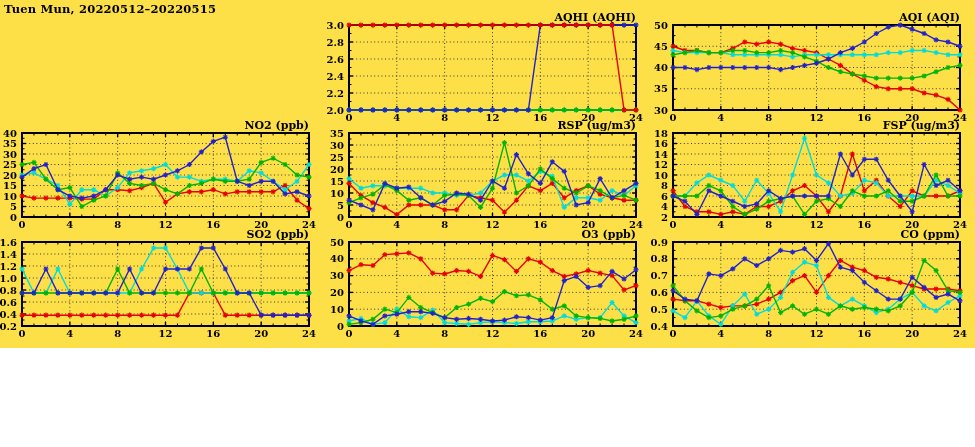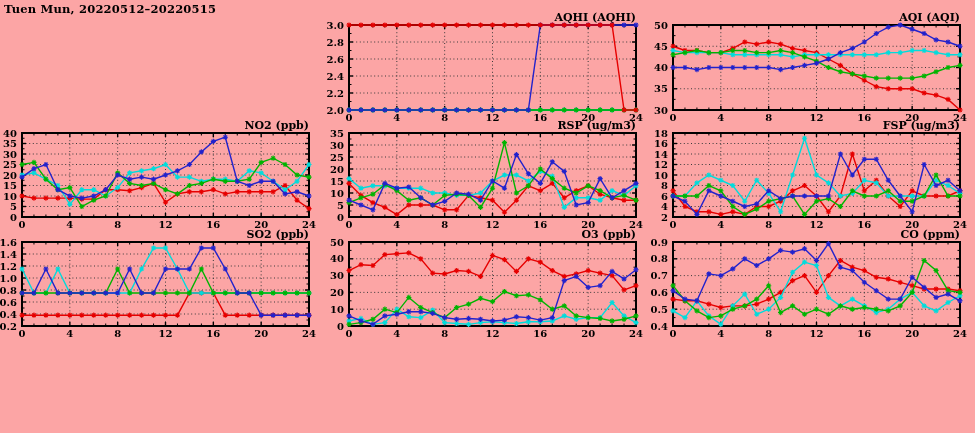--- a/index.html
+++ b/index.html
@@ -1,16 +1,16 @@
 <!DOCTYPE html>
 <html><head>
 <meta charset="utf-8">
 <style>
   html,body{margin:0;padding:0;background:#fff;}
-  .canvas{position:relative;width:975px;height:433px;background:#fca5a5;overflow:hidden;
+  .canvas{position:relative;width:975px;height:348px;background:#fde047;overflow:hidden;
           font-family:"DejaVu Serif",serif;}
   .main-title{position:absolute;left:4px;top:2px;font:bold 11.5px "DejaVu Serif",serif;color:#000;
               letter-spacing:.2px;white-space:pre;}
   svg{position:absolute;left:0;top:0;}
   .grid{stroke:#3a3a3a;stroke-width:1;stroke-dasharray:1 2.6;}
   .frame{fill:none;stroke:#000;stroke-width:2;}
   .tick{stroke:#000;stroke-width:1.4;}
   .tick.minor{stroke-width:1;}
   .tick-label{font:bold 10px "DejaVu Serif",serif;fill:#000;}
   .chart-title{font:bold 11px "DejaVu Serif",serif;fill:#000;}

